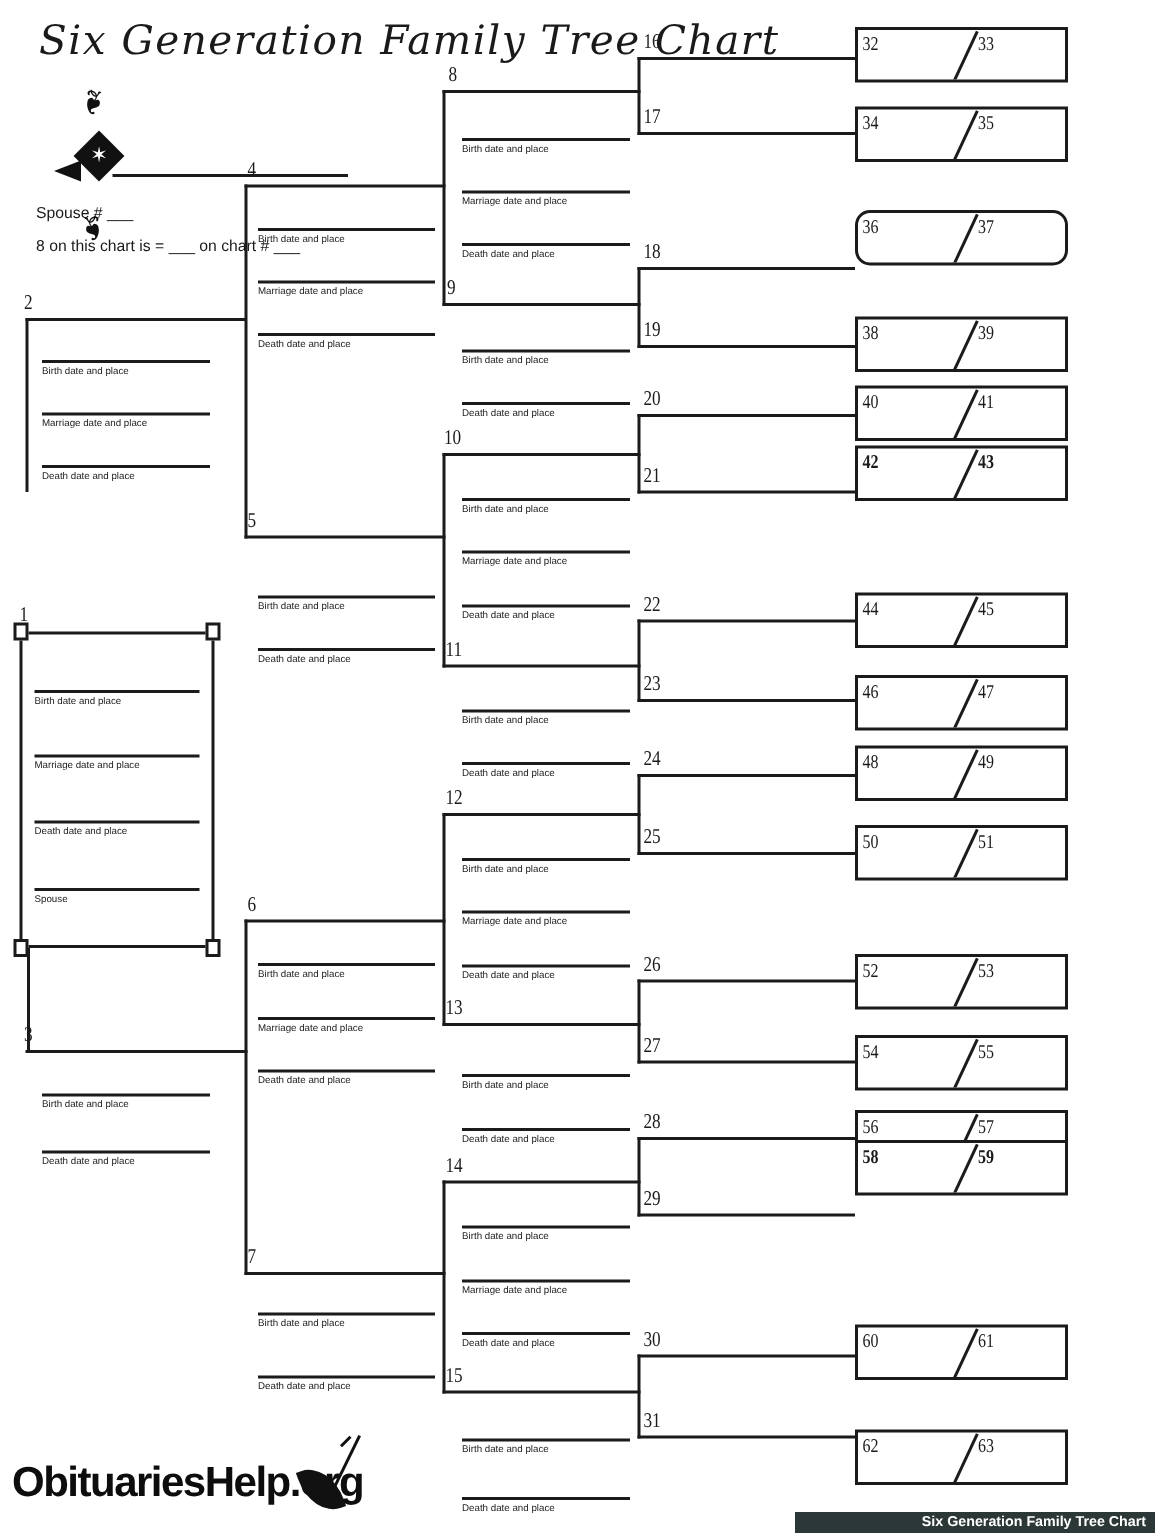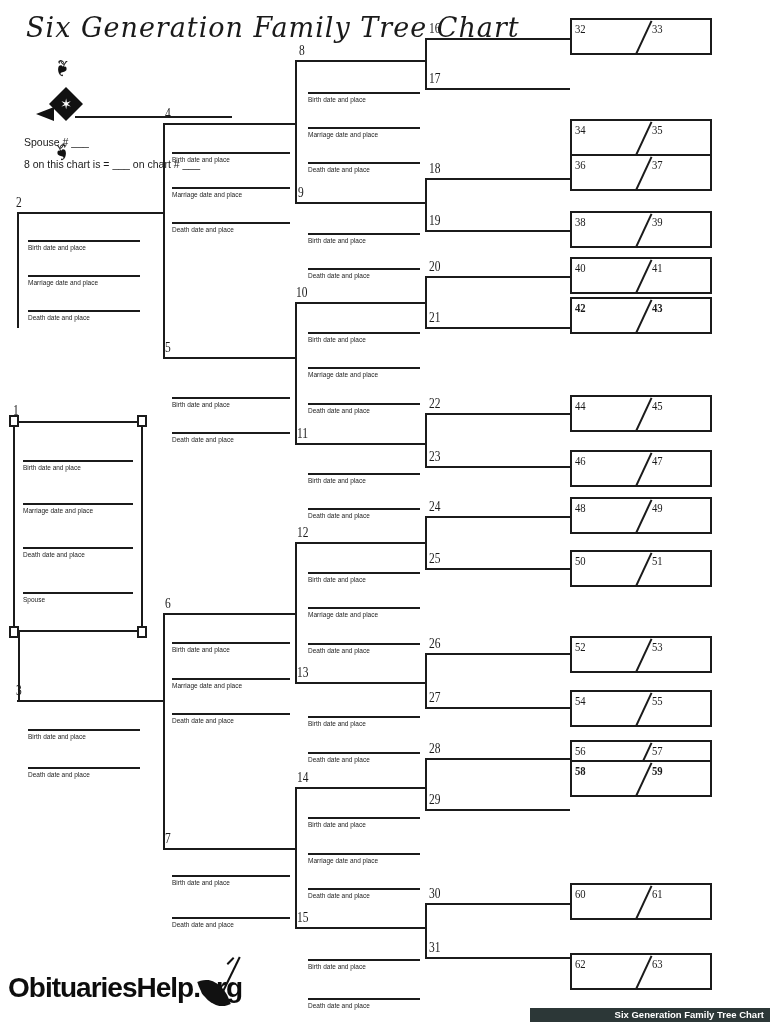--- a/index.html
+++ b/index.html
@@ -209,26 +209,26 @@
 <div class="hl" style="left:425px;top:903px;width:145px;"></div>
 <div class="num" style="left:429px;top:941px;">31</div>
 <div class="hl" style="left:425px;top:957px;width:145px;"></div>
 <div class="vl" style="left:425px;top:903px;height:56px;"></div>
 
 <div class="gbox" style="top:18px;">
   <span class="bnum l">32</span>
   <span class="bnum r">33</span>
   <i class="slash"></i>
 </div>
-<div class="gbox" style="top:71px;margin-top:48px;">
+<div class="gbox" style="top:71px;">
   <span class="bnum l">34</span>
   <span class="bnum r">35</span>
   <i class="slash"></i>
 </div>
-<div class="gbox" style="top:154px;">
+<div class="gbox" style="top:140px;border-radius:10px;">
   <span class="bnum l">36</span>
   <span class="bnum r">37</span>
   <i class="slash"></i>
 </div>
 <div class="gbox" style="top:211px;">
   <span class="bnum l">38</span>
   <span class="bnum r">39</span>
   <i class="slash"></i>
 </div>
 <div class="gbox" style="top:257px;">

